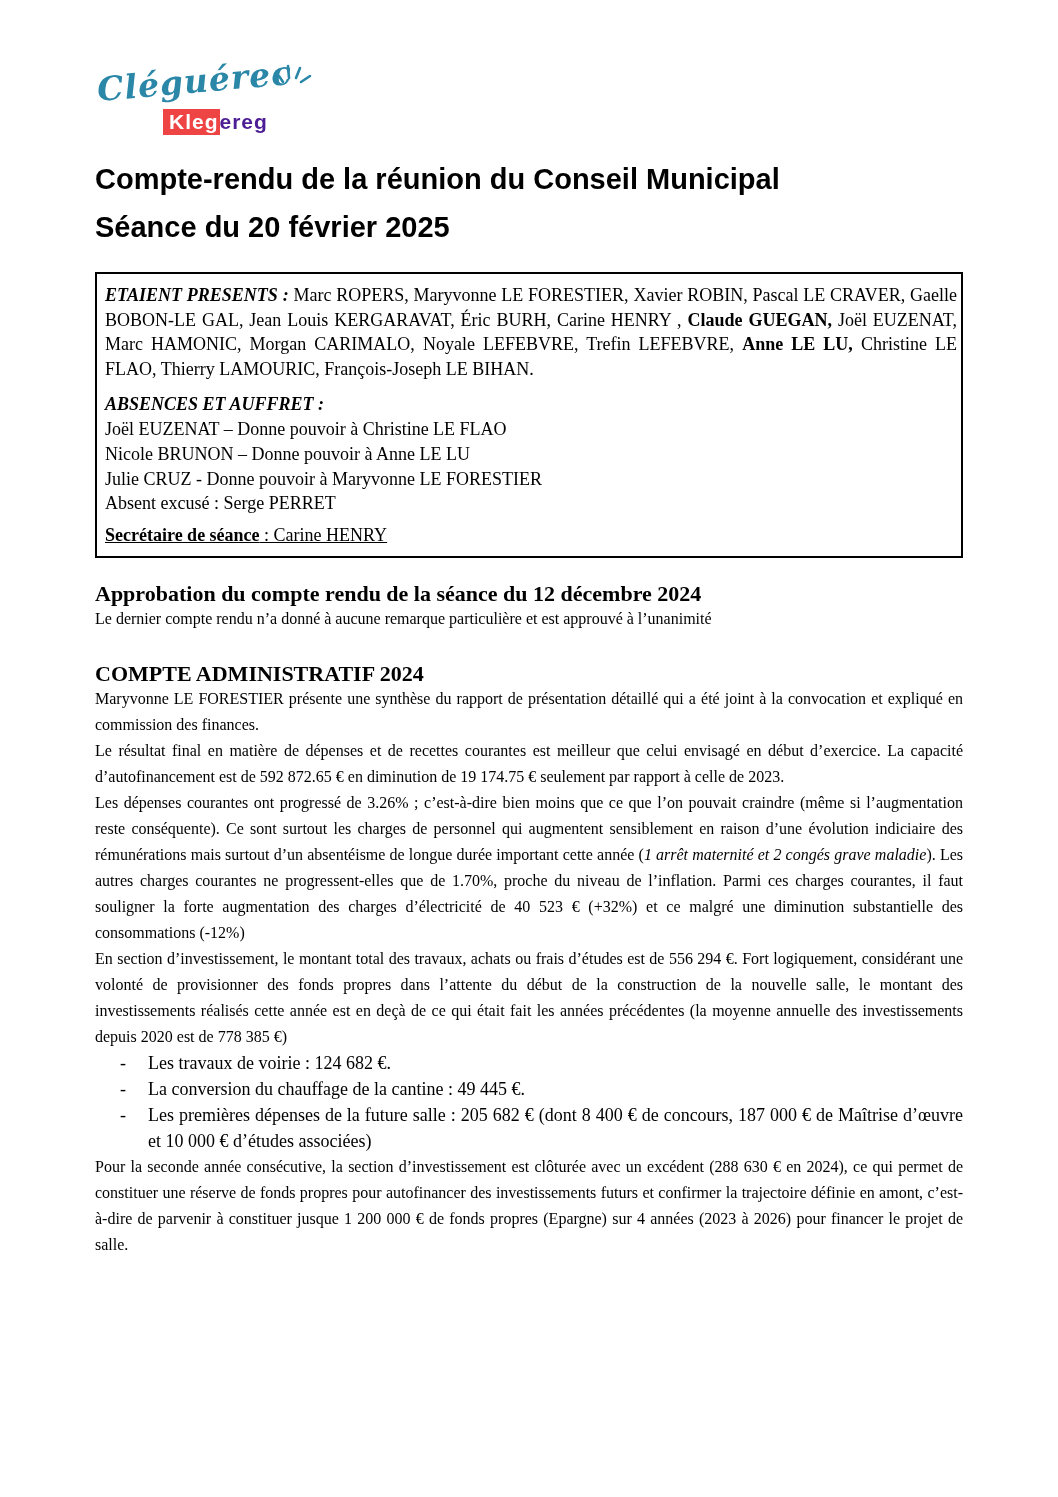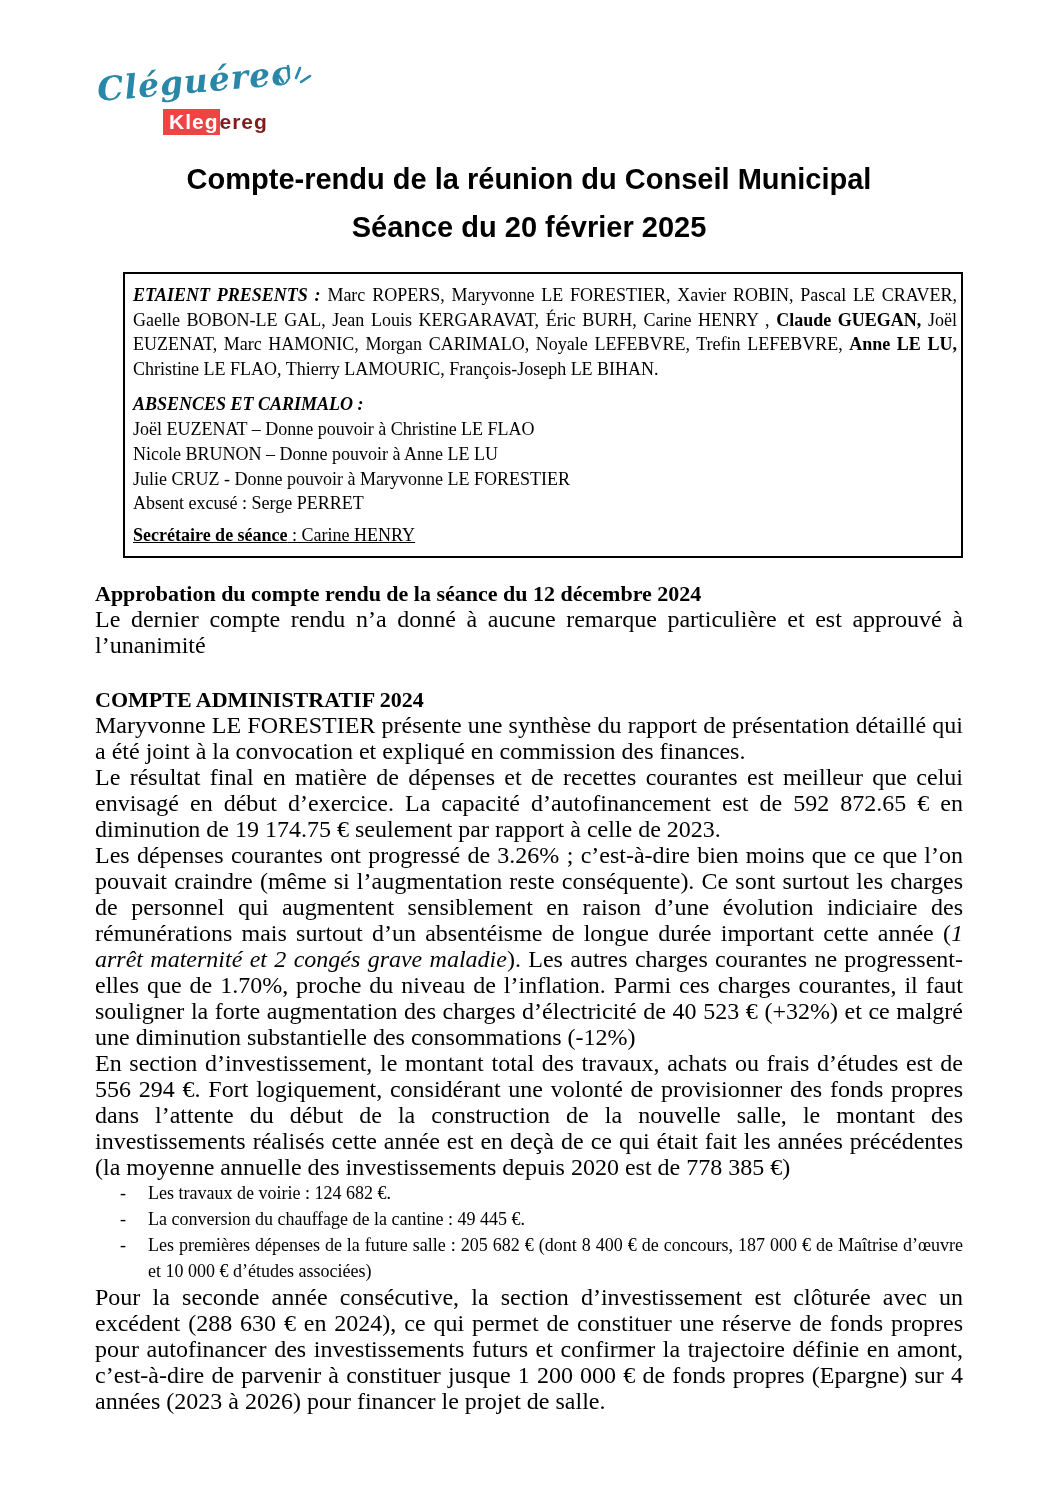--- a/index.html
+++ b/index.html
@@ -24,52 +24,51 @@
     margin-top: 14px;
   }
   .logo-rays { position: absolute; left: 178px; top: 2px; }
   .logo-sub {
     position: absolute; left: 64px; top: 54px;
     font-family: "Liberation Sans", sans-serif;
     font-weight: bold; font-size: 21px; letter-spacing: 1px;
     white-space: nowrap;
   }
   .logo-sub .kleg { background: #ef4444; color: #ffffff; padding: 1px 1px 2px 6px; }
-  .logo-sub .ereg { color: #7f1d1d; }
+  .logo-sub .ereg { color: #4c1d95; }
 
   
-  .titles { text-align: center; }
+  .titles { }
   h1 {
     font-family: "Liberation Sans", sans-serif;
     font-weight: bold; font-size: 29px;
     margin: 0; line-height: 34px;
   }
   .title1 { margin-top: 10px; }
   .title2 { margin-top: 14px; }
 
   
   .attendance-box {
     margin-top: 28px;
     border: 2px solid #000000;
     padding: 9px 4px 8px 8px;
     font-size: 18px;
-    margin-left: 28px;
   }
   .presents { margin: 0 0 11px 0; line-height: 24.5px; text-align: justify; }
   .bi { font-weight: bold; font-style: italic; }
   .b  { font-weight: bold; }
   .absences-label { margin: 0; line-height: 25px; }
   .pouvoir-line { line-height: 24.8px; }
   .secretary { margin: 7px 0 0 0; line-height: 25px; text-decoration: underline; }
 
   
   h2 { font-size: 22px; margin: 0; line-height: 24px; font-weight: bold; }
   .h2-approbation { margin-top: 24px; }
   .h2-compte { margin-top: 30px; }
-  .main p { font-size: 24px; line-height: 26px; margin: 0; text-align: justify; }
+  .main p { font-size: 16px; line-height: 26px; margin: 0; text-align: justify; }
   .p-approbation { margin-top: 2px; text-align: left; }
   .p-intro { margin-top: 6px; }
   .p-resultat { margin-top: 18px; }
   .p-depenses { margin-top: 14px; }
   .p-invest { margin-top: 12px; }
   .p-gros-intro { padding-left: 18px; text-align: left; }
   .bullets { margin: 0; padding: 0; list-style: none; }
   .bullet-item { display: flex; font-size: 18px; line-height: 26px; }
   .bullet-marker { flex: 0 0 28px; padding-left: 25px; }
   .bullet-text { flex: 1 1 auto; text-align: justify; }
@@ -95,21 +94,21 @@
   </div>
 
   <div class="titles">
     <h1 class="title1">Compte-rendu de la réunion du Conseil Municipal</h1>
     <h1 class="title2">Séance du 20 février 2025</h1>
   </div>
 
   <section class="attendance-box">
     <p class="presents"><span class="bi">ETAIENT PRESENTS : </span><span>Marc ROPERS, Maryvonne LE FORESTIER, Xavier ROBIN, Pascal LE CRAVER, Gaelle BOBON-LE GAL, Jean Louis KERGARAVAT, Éric BURH, Carine HENRY , </span><span class="b">Claude GUEGAN,</span><span> Joël EUZENAT, Marc HAMONIC, Morgan CARIMALO, Noyale LEFEBVRE, Trefin LEFEBVRE, </span><span class="b">Anne LE LU,</span><span> Christine LE FLAO, Thierry LAMOURIC, François-Joseph LE BIHAN.</span></p>
 
-    <p class="absences-label bi">ABSENCES ET CARIMALO :</p>
+    <p class="absences-label bi">ABSENCES ET AUFFRET :</p>
     <div class="pouvoir-line">Joël EUZENAT – Donne pouvoir à Christine LE FLAO</div>
     <div class="pouvoir-line">Nicole BRUNON – Donne pouvoir à Anne LE LU</div>
     <div class="pouvoir-line">Julie CRUZ - Donne pouvoir à Maryvonne LE FORESTIER</div>
     <div class="pouvoir-line">Absent excusé : Serge PERRET</div>
 
     <p class="secretary"><span class="b">Secrétaire de séance</span><span> : Carine HENRY</span></p>
   </section>
 
   <div class="main">
 

